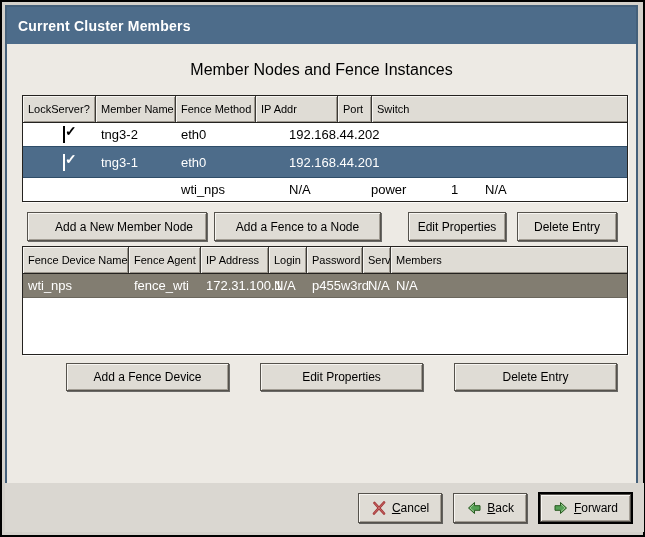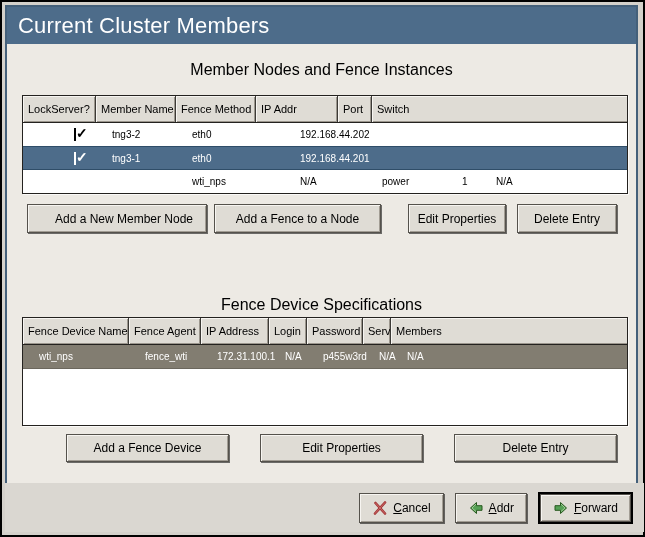--- a/index.html
+++ b/index.html
@@ -8,43 +8,43 @@
     width:645px; height:537px; position:relative;
     background:#d4d1cb; border:2px solid #000;
   }
   .panel {
     position:absolute; left:3px; top:3px; width:633px; height:481px;
     border:2px solid #44607a; background:#edeae4;
   }
   .titlebar {
     height:37px; background:#4d6c8a; display:flex; align-items:center; padding-left:11px;
   }
-  .titlebar .title { color:#fff; font-size:22px; font-weight:normal; letter-spacing:0.2px; }
+  .titlebar .title { color:#fff; font-size:14px; font-weight:bold; letter-spacing:0.2px; }
   .content { position:relative; }
   .caption { text-align:center; font-size:16px; color:#000; line-height:15px; }
   .caption1 { margin-top:18px; }
   .caption2 { margin-top:64px; }
 
   
   .tbl {
     width:606px; margin:18px 0 0 15px; background:#be185d;
     border:1px solid #24221f; box-shadow:1px 1px 0 #fbfaf8;
   }
   .tbl2 { margin-top:5px; }
   .tbl-head { display:flex; height:27px; background:#dfdcd5; border-bottom:1px solid #24221f; }
   .th {
     flex:none; display:flex; align-items:center; padding-left:5px;
     font-size:11px; white-space:nowrap; overflow:hidden;
     background:#dfdcd5; border-right:1px solid #3c3a36;
     box-shadow:inset 1px 1px 0 #f7f5f1, inset -1px -1px 0 #9b968d;
   }
   .th:last-child { border-right:none; box-shadow:inset 1px 1px 0 #f7f5f1, inset 0 -1px 0 #9b968d; }
-  .tr { display:flex; height:23px; align-items:center; font-size:10px; color:#000; background:#fff;padding-left:11px; }
+  .tr { display:flex; height:23px; align-items:center; font-size:13px; color:#000; background:#fff; }
   .td { flex:none; padding-left:5px; white-space:nowrap; }
-  .tr.sel-active { background:#4d6c8a; color:#fff; border-top:1px solid #2f4d68; border-bottom:1px solid #2f4d68; height:24px; }
+  .tr.sel-active { background:#4d6c8a; color:#fff; border-top:1px solid #2f4d68; border-bottom:1px solid #2f4d68; height:32px; }
   .tr.sel-inactive { background:#827d71; color:#fff; border-bottom:1px solid #6b675d; height:24px; }
   .tbl-empty { height:56px; background:#fff; }
 
   
   .t1c1{width:73px;} .t1c2{width:80px;} .t1c3{width:108px;} .t1c4{width:82px;}
   .t1c5{width:80px;} .t1c6{width:34px;} .t1c7{flex:1 1 auto;}
   
   .t2c1{width:106px;} .t2c2{width:72px;} .t2c3{width:68px;} .t2c4{width:38px;}
   .t2c5{width:56px;} .t2c6{width:28px;} .t2c7{flex:1 1 auto;}
 
@@ -140,21 +140,20 @@
         </div>
       </div>
 
       <div class="btnrow btnrow1">
         <div class="btn">Add a New Member Node</div>
         <div class="btn">Add a Fence to a Node</div>
         <div class="btn">Edit Properties</div>
         <div class="btn">Delete Entry</div>
       </div>
 
-      <div class="caption caption2">Fence Device Specifications</div>
 
       <div class="tbl tbl2">
         <div class="tbl-head">
           <div class="th t2c1">Fence Device Name</div>
           <div class="th t2c2">Fence Agent</div>
           <div class="th t2c3">IP Address</div>
           <div class="th t2c4">Login</div>
           <div class="th t2c5">Password</div>
           <div class="th t2c6">Server</div>
           <div class="th t2c7">Members</div>
@@ -185,21 +184,21 @@
         <path d="M3.5 3 L13 13.5 M13 2.5 L3 13.5" stroke="#a33535" stroke-width="2.6" stroke-linecap="round" fill="none"></path>
         <path d="M3.5 3 L13 13.5 M13 2.5 L3 13.5" stroke="#c96a6a" stroke-width="1" stroke-linecap="round" fill="none"></path>
       </svg>
       <span class="btn-label">Cancel</span>
     </div>
     <div class="btn">
       <svg class="ico" viewBox="0 0 16 16">
         <path d="M8.5 2.5 L2.5 8 L8.5 13.5 L8.5 10.3 L14 10.3 L14 5.7 L8.5 5.7 Z" fill="#55a055" stroke="#27591f" stroke-width="1"></path>
         <path d="M8 4 L4 8 L8 11.5" fill="none" stroke="#9ccb93" stroke-width="1"></path>
       </svg>
-      <span class="btn-label">Addr</span>
+      <span class="btn-label">Back</span>
     </div>
     <div class="fwd-wrap">
       <div class="btn">
         <svg class="ico" viewBox="0 0 16 16">
           <path d="M7.5 2.5 L13.5 8 L7.5 13.5 L7.5 10.3 L2 10.3 L2 5.7 L7.5 5.7 Z" fill="#55a055" stroke="#27591f" stroke-width="1"></path>
           <path d="M8 4 L12 8 L8 11.5" fill="none" stroke="#9ccb93" stroke-width="1"></path>
         </svg>
         <span class="btn-label">Forward</span>
       </div>
     </div>

